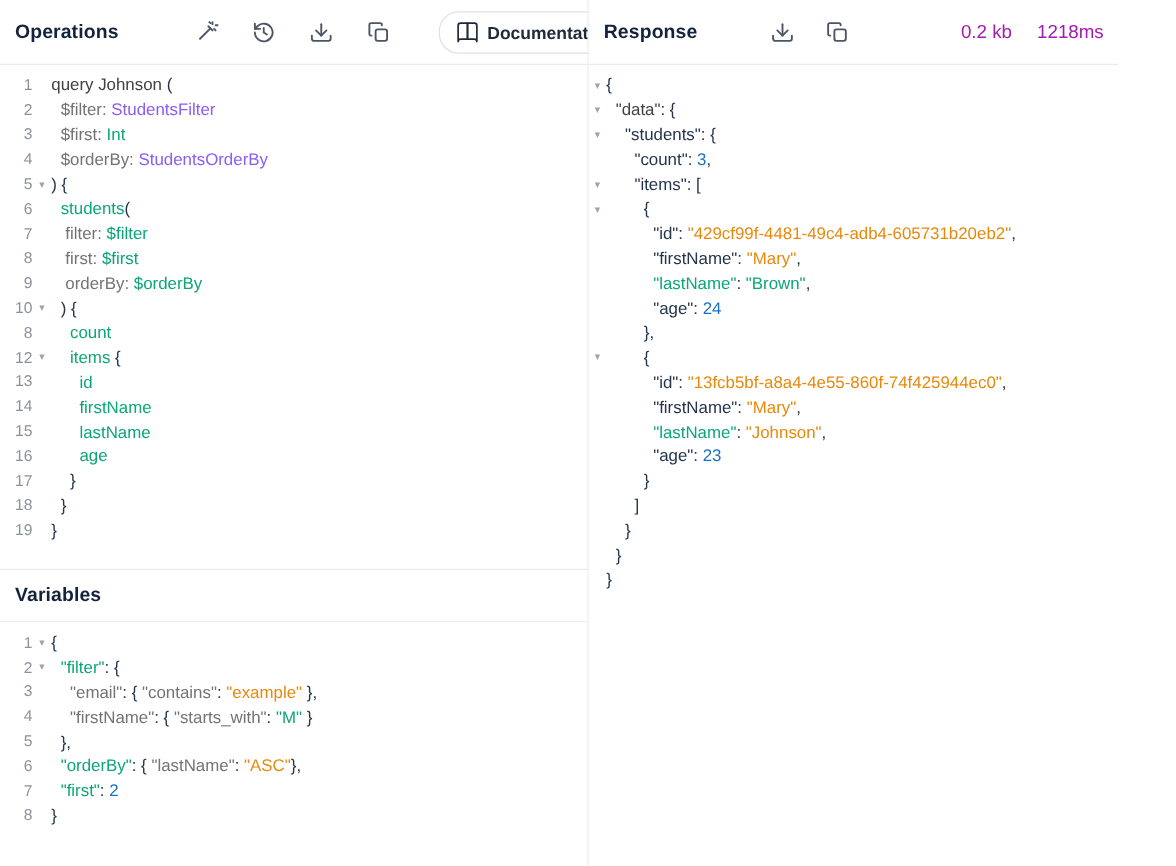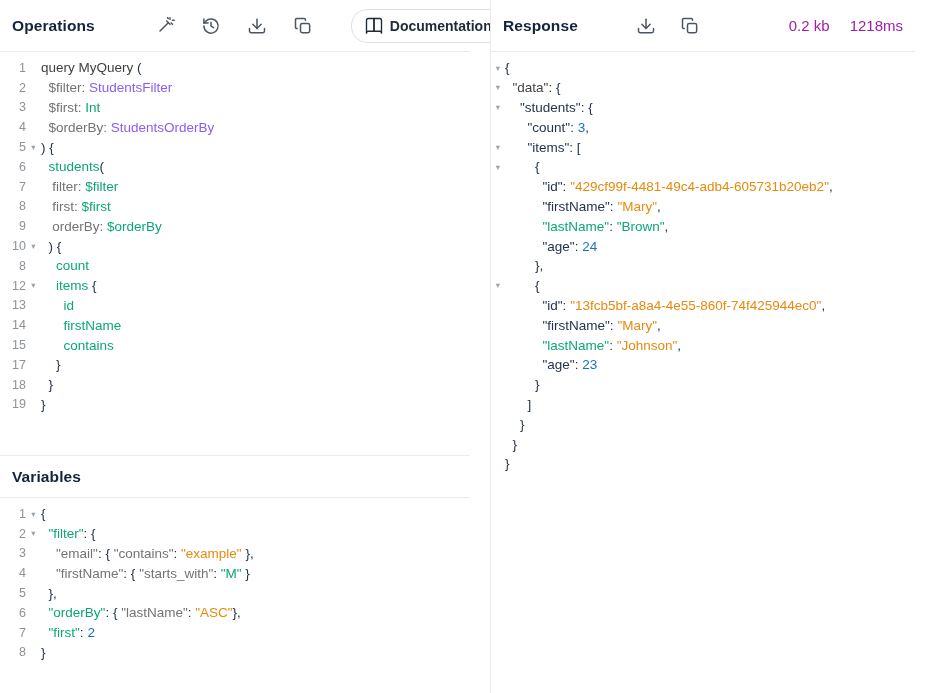--- a/index.html
+++ b/index.html
@@ -2,21 +2,21 @@
 <html><head>
 <meta charset="utf-8">
 <style>
   * { margin:0; padding:0; box-sizing:border-box; }
   html,body { width:941px; height:693px; background:#fff; overflow:hidden;
     font-family:"Liberation Sans", sans-serif; color:#1e2a3a; }
   .app { display:flex; width:941px; height:693px; }
 
   
   .left-panel  { width:470px; display:flex; flex-direction:column; }
-  .right-panel { width:425px; display:flex; flex-direction:column; border-left:1px solid #e9ecef;margin-left:20px; }
+  .right-panel { width:425px; display:flex; flex-direction:column; border-left:1px solid #e9ecef; }
 
   
   .panel-header { height:52px; flex:0 0 52px; display:flex; align-items:center;
     padding:0 12px; border-bottom:1px solid #e9ecef; background:#fff;gap:36px; }
   .panel-title { font-size:15.5px; font-weight:700; color:#14233c; letter-spacing:.1px; }
   .icon-btn { background:none; border:none; cursor:pointer; display:flex; align-items:center;
     justify-content:center; width:24px; height:24px; padding:0; }
   .icon-btn svg { stroke:#4b5563; }
   .ops-toolbar { display:flex; align-items:center; gap:22px; margin-left:22px; }
   .doc-btn { margin-left:auto; display:flex; align-items:center; gap:7px; height:31px;
@@ -109,35 +109,36 @@
       <button class="run-btn">
         <span style="display:flex">
           <svg width="15" height="15" viewBox="0 0 24 24" fill="none" stroke="#ffffff" stroke-width="2" stroke-linejoin="round">
             <path d="M7 4.5l12 7.5-12 7.5z"></path>
           </svg>
         </span>
       </button>
     </div>
 
     <div class="editor ops-editor" id="ops-editor">
-        <div class="code-line"><span class="ln">1</span><span class="fold"></span><span class="lt"><span class="tk-kw">query </span><span class="tk-kw">MyQuery </span><span class="tk-pn">(</span></span></div>
+        <div class="code-line"><span class="ln">1</span><span class="fold"></span><span class="lt"><span class="tk-kw">query </span><span class="tk-kw">Johnson </span><span class="tk-pn">(</span></span></div>
         <div class="code-line"><span class="ln">2</span><span class="fold"></span><span class="lt"><span class="tk-pn">  </span><span class="tk-attr">$filter:</span><span class="tk-pn"> </span><span class="tk-type">StudentsFilter</span></span></div>
         <div class="code-line"><span class="ln">3</span><span class="fold"></span><span class="lt"><span class="tk-pn">  </span><span class="tk-attr">$first:</span><span class="tk-pn"> </span><span class="tk-field">Int</span></span></div>
         <div class="code-line"><span class="ln">4</span><span class="fold"></span><span class="lt"><span class="tk-pn">  </span><span class="tk-attr">$orderBy:</span><span class="tk-pn"> </span><span class="tk-type">StudentsOrderBy</span></span></div>
         <div class="code-line"><span class="ln">5</span><span class="fold">▾</span><span class="lt"><span class="tk-pn">) {</span></span></div>
         <div class="code-line"><span class="ln">6</span><span class="fold"></span><span class="lt"><span class="tk-pn">  </span><span class="tk-field">students</span><span class="tk-pn">(</span></span></div>
         <div class="code-line"><span class="ln">7</span><span class="fold"></span><span class="lt"><span class="tk-pn">   </span><span class="tk-attr">filter:</span><span class="tk-pn"> </span><span class="tk-field">$filter</span></span></div>
         <div class="code-line"><span class="ln">8</span><span class="fold"></span><span class="lt"><span class="tk-pn">   </span><span class="tk-attr">first:</span><span class="tk-pn"> </span><span class="tk-field">$first</span></span></div>
         <div class="code-line"><span class="ln">9</span><span class="fold"></span><span class="lt"><span class="tk-pn">   </span><span class="tk-attr">orderBy:</span><span class="tk-pn"> </span><span class="tk-field">$orderBy</span></span></div>
         <div class="code-line"><span class="ln">10</span><span class="fold">▾</span><span class="lt"><span class="tk-pn">  ) {</span></span></div>
         <div class="code-line"><span class="ln">8</span><span class="fold"></span><span class="lt"><span class="tk-pn">    </span><span class="tk-field">count</span></span></div>
         <div class="code-line"><span class="ln">12</span><span class="fold">▾</span><span class="lt"><span class="tk-pn">    </span><span class="tk-field">items</span><span class="tk-pn"> {</span></span></div>
         <div class="code-line"><span class="ln">13</span><span class="fold"></span><span class="lt"><span class="tk-pn">      </span><span class="tk-field">id</span></span></div>
         <div class="code-line"><span class="ln">14</span><span class="fold"></span><span class="lt"><span class="tk-pn">      </span><span class="tk-field">firstName</span></span></div>
-        <div class="code-line"><span class="ln">15</span><span class="fold"></span><span class="lt"><span class="tk-pn">      </span><span class="tk-field">contains</span></span></div>
+        <div class="code-line"><span class="ln">15</span><span class="fold"></span><span class="lt"><span class="tk-pn">      </span><span class="tk-field">lastName</span></span></div>
+        <div class="code-line"><span class="ln">16</span><span class="fold"></span><span class="lt"><span class="tk-pn">      </span><span class="tk-field">age</span></span></div>
         <div class="code-line"><span class="ln">17</span><span class="fold"></span><span class="lt"><span class="tk-pn">    }</span></span></div>
         <div class="code-line"><span class="ln">18</span><span class="fold"></span><span class="lt"><span class="tk-pn">  }</span></span></div>
         <div class="code-line"><span class="ln">19</span><span class="fold"></span><span class="lt"><span class="tk-pn">}</span></span></div>
       </div>
 
     <div class="vars-header" style="border-top:1px solid #e9ecef;">
       <span class="panel-title">Variables</span>
     </div>
 
     <div class="editor vars-editor" id="vars-editor">

